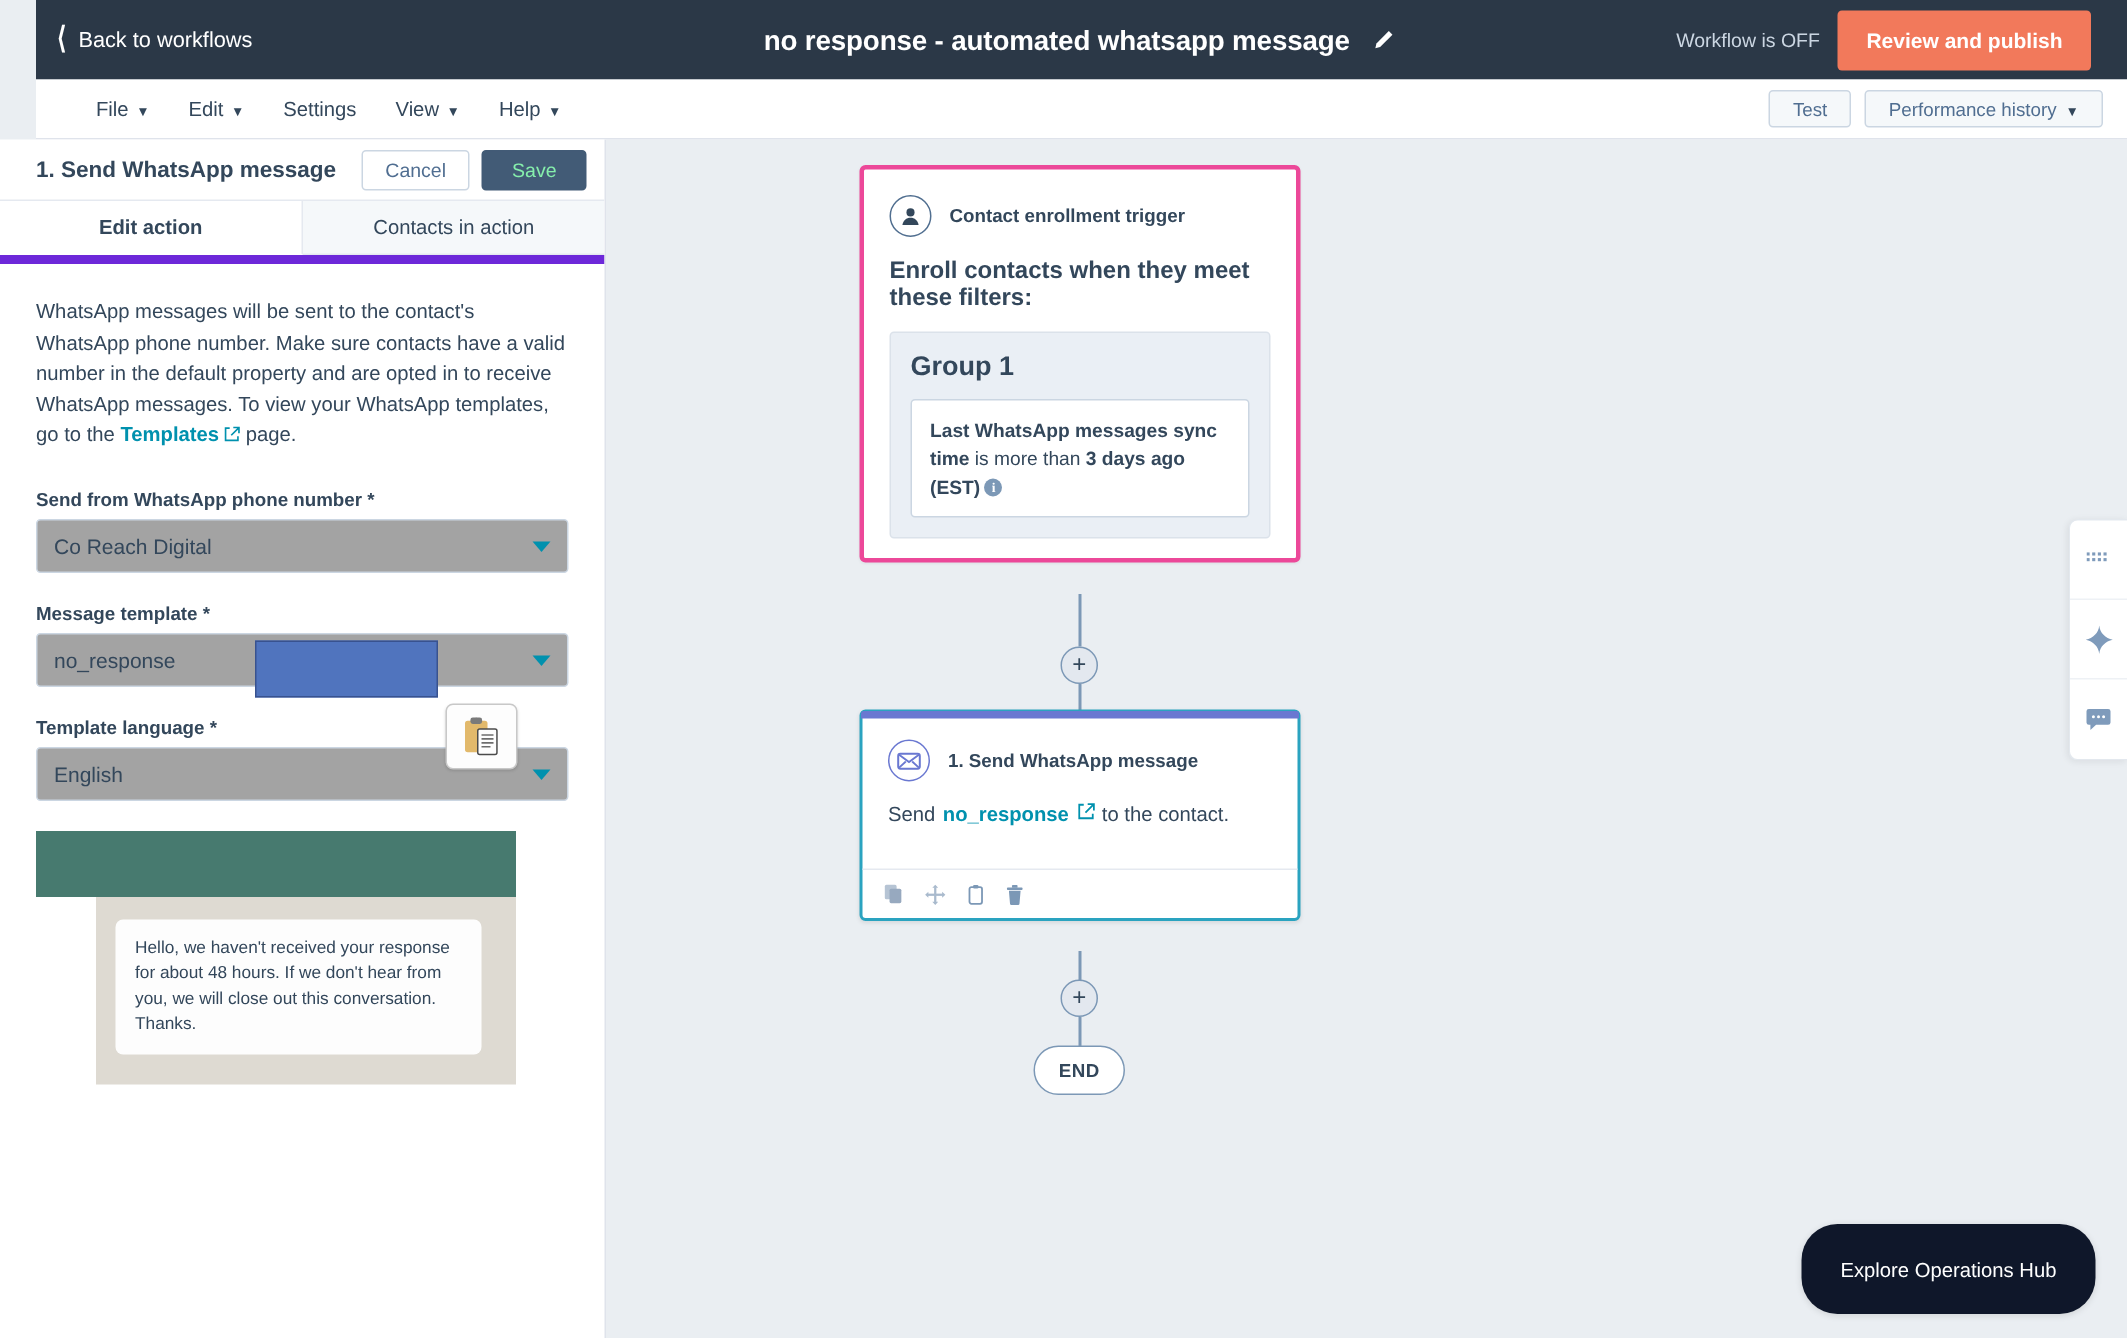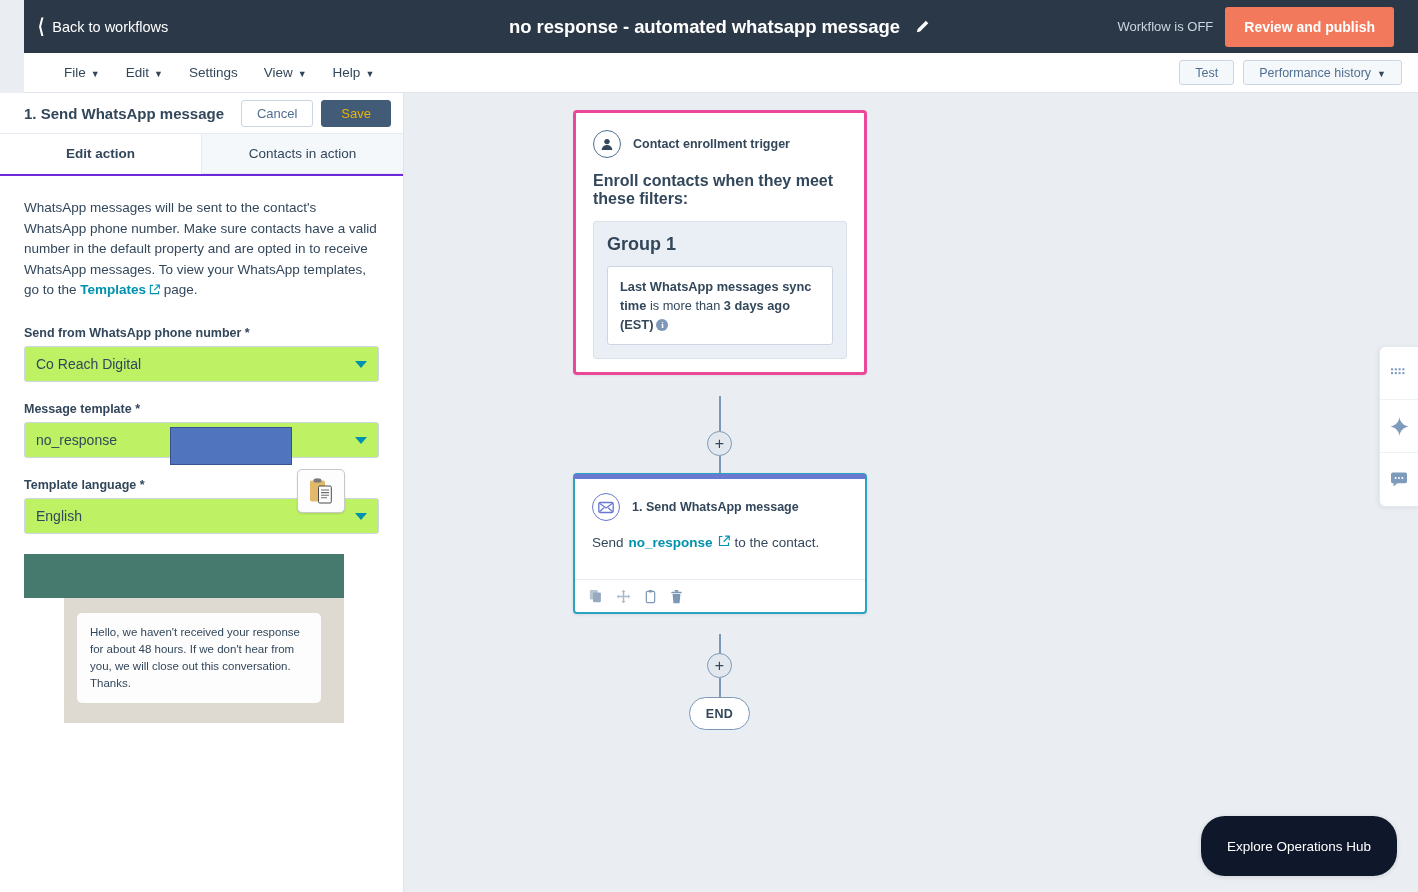--- a/index.html
+++ b/index.html
@@ -85,26 +85,26 @@
     border-bottom: 1px solid #e5e9f0;
   }
   .panel-title { font-size: 15px; font-weight: 700; color: #33475b; }
   .panel-head-actions { margin-left: auto; display: flex; gap: 8px; align-items: center; }
   .btn-cancel {
     background: #fff; border: 1px solid #cbd6e2; color: #506e91;
     font-size: 13px; border-radius: 3px; height: 27px; padding: 0 15px;
     cursor: pointer; font-family: inherit;
   }
   .btn-save {
-    background: #425b76; border: 1px solid #425b76; color: #eab308;
+    background: #425b76; border: 1px solid #425b76; color: #86efac;
     font-size: 13px; border-radius: 3px; height: 27px; padding: 0 19px;
     cursor: pointer; font-family: inherit; font-weight: 500;
   }
 
-  .tabs { display: flex; height: 42px; border-bottom: 2px solid #6d28d9; }
+  .tabs { display: flex; height: 42px; border-bottom: 6px solid #6d28d9; }
   .tab {
     flex: 1; display: flex; align-items: center; justify-content: center;
     font-size: 13.5px; cursor: pointer;
     background: #f5f8fa; color: #33475b;
     border-right: 1px solid #e5e9f0;
     border-bottom: 1px solid #e5e9f0;
   }
   .tab.active {
     background: #fff; font-weight: 700; color: #33475b;
     border-bottom: 1px solid #fff;
@@ -118,21 +118,21 @@
   }
   .link { color: #0091ae; font-weight: 700; text-decoration: none; cursor: pointer; }
   .ext-icon { display: inline-block; vertical-align: -1px; margin-left: 3px; }
 
   .field-label {
     font-size: 12.5px; font-weight: 700; color: #33475b;
     margin-bottom: 6px; display: block;
   }
   .select {
     position: relative; height: 36px;
-    background: #bef264; border: 1px solid #cbd6e2; border-radius: 3px;
+    background: #a3a3a3; border: 1px solid #cbd6e2; border-radius: 3px;
     display: flex; align-items: center; padding: 0 34px 0 11px;
     font-size: 14px; color: #33475b; cursor: pointer;
     margin-bottom: 20px;
     overflow: hidden; white-space: nowrap;
   }
   .select .arrow {
     position: absolute; right: 11px; top: 50%; margin-top: -3px;
     width: 0; height: 0;
     border-left: 6px solid transparent; border-right: 6px solid transparent;
     border-top: 7px solid #0091ae;

